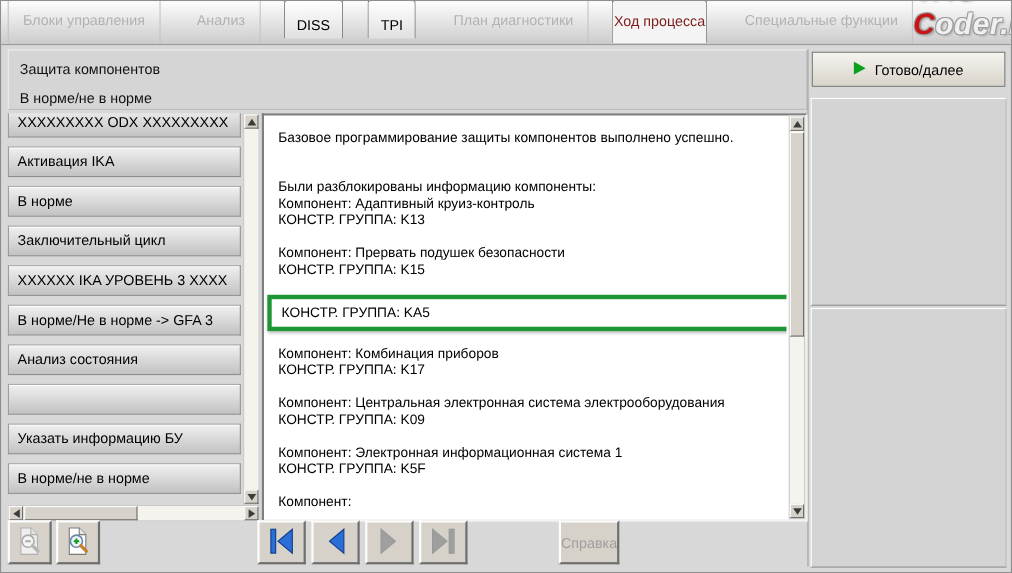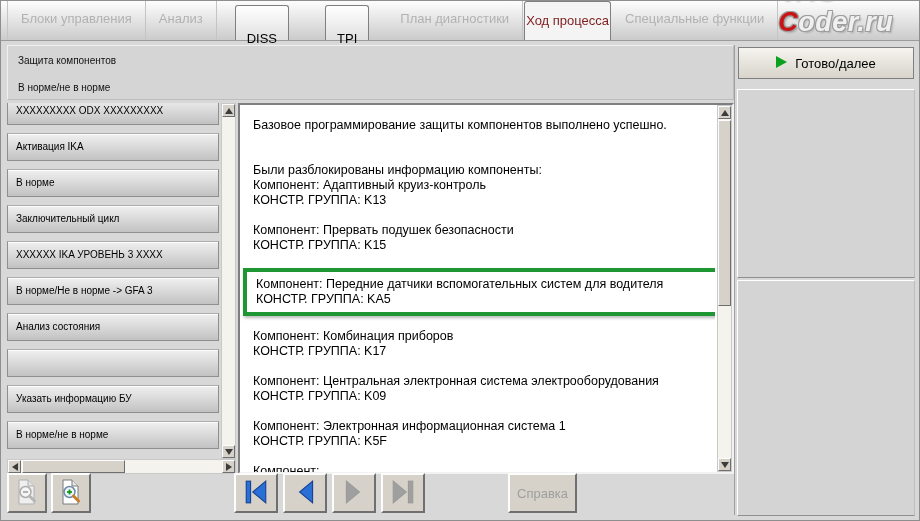--- a/index.html
+++ b/index.html
@@ -17,34 +17,34 @@
           background:linear-gradient(#fdfdfd,#cbcbcb);
           border-bottom:1px solid #9b9b9b;display:flex;align-items:flex-end;
           box-sizing:border-box;padding-left:6px;}
   .tab{font-size:13px;white-space:nowrap;box-sizing:border-box;}
   .tab.disabled{color:#b2b2b2;height:40px;line-height:38px;padding:0 13px;
                 border-right:1px solid #c4c4c4;}
   .tab.disabled:first-child{border-left:1px solid #c4c4c4;}
   .tab.enabled{color:#000;background:linear-gradient(#ffffff,#e0e0e0);
                border:1px solid #7f7f7f;border-bottom:none;
                border-radius:3px 3px 0 0;height:35px;line-height:34px;
-               padding:16px 11px;margin:0 18px;}
+               padding:5px 11px;margin:0 1px;}
   .tab.active{color:#7f1d1d;background:#f4f4f4;border:1px solid #7f7f7f;
               border-bottom:none;border-radius:3px 3px 0 0;height:39px;
               line-height:38px;padding:0 1px;margin:0 1px;}
   .logo{margin-left:auto;padding:0 10px 2px 0;font-size:27px;font-weight:bold;
         font-style:italic;color:#f0f0f0;letter-spacing:.5px;
         text-shadow:-1px -1px 0 #9d9d9d,1px -1px 0 #9d9d9d,
                     -1px 1px 0 #9d9d9d,1px 1px 0 #9d9d9d,2px 2px 2px rgba(0,0,0,.18);}
   .logo .red{color:var(--red);}
 
   
   .header-panel{position:absolute;left:6px;top:44px;width:727px;height:55px;
     background:#d5d5d5;border:1px solid #bdbdbd;border-top-color:#efefef;
-    border-left-color:#efefef;box-sizing:border-box;font-size:10px;color:#111;}
+    border-left-color:#efefef;box-sizing:border-box;font-size:13px;color:#111;}
   .header-title{position:absolute;left:10px;top:9px;}
   .header-sub{position:absolute;left:10px;top:36px;}
 
   
   .vsep{position:absolute;left:733px;top:44px;width:1px;height:470px;background:#9f9f9f;}
   .done-btn{position:absolute;left:737px;top:46px;width:176px;height:32px;
     background:linear-gradient(#f6f4ef,#d8d4cb);border:1px solid #7f7f7f;
     font-family:inherit;font-size:13px;color:#000;display:flex;align-items:center;
     justify-content:center;gap:8px;box-sizing:border-box;cursor:pointer;text-align:center;}
   .play-icon{color:var(--play);display:inline-block;}
@@ -52,21 +52,21 @@
     box-sizing:border-box;border:1px solid #c9c9c9;border-left-color:#ffffff;
     border-top-color:#ffffff;border-bottom-color:#8f8f8f;border-right-color:#bdbdbd;}
   .side-panel.p1{top:88px;height:189px;}
   .side-panel.p2{top:279px;height:236px;}
 
   
   .step-list{position:absolute;left:6px;top:102px;width:212px;height:356px;overflow:hidden;}
   .step-item{height:28px;line-height:26px;margin-bottom:8px;box-sizing:border-box;
     background:linear-gradient(#f0f0f0,#c2c2c2);border:1px solid #8f8f8f;
     border-top-color:#adadad;box-shadow:inset 0 1px 0 #fdfdfd;
-    padding:0 8px;font-size:10px;color:#000;white-space:nowrap;overflow:hidden;cursor:pointer;}
+    padding:0 8px;font-size:13px;color:#000;white-space:nowrap;overflow:hidden;cursor:pointer;}
   .step-item:first-child{margin-top:-6px;}
 
   
   .scroll-track{position:absolute;background:#f4f3ee;border:1px solid #c9c9c9;box-sizing:border-box;}
   .list-vscroll{left:220px;top:102px;width:15px;height:356px;}
   .list-hscroll{left:6px;top:458px;width:229px;height:15px;}
   .log-vscroll{left:716px;top:104px;width:15px;height:367px;}
   .sbtn{position:absolute;width:13px;height:13px;background:var(--face);
     border:1px solid;border-color:#fdfdfd #6f6f6f #6f6f6f #fdfdfd;box-sizing:border-box;
     display:flex;align-items:center;justify-content:center;cursor:pointer;}
@@ -96,30 +96,30 @@
 
   
   .tool-btn{position:absolute;top:472px;height:40px;background:var(--face);
     border:2px solid;border-color:#fdfdfd #6f6f6f #6f6f6f #fdfdfd;box-sizing:border-box;
     display:flex;align-items:center;justify-content:center;font-family:inherit;
     font-size:13px;color:#000;cursor:pointer;}
   .tool-btn.dis{cursor:default;color:#9f9f9f;}
   .btn-zoomout{left:6px;width:40px;} .btn-zoomin{left:50px;width:40px;}
   .btn-first{left:233px;width:44px;} .btn-prev{left:282px;width:44px;}
   .btn-next{left:331px;width:44px;} .btn-last{left:380px;width:44px;}
-  .btn-help{left:507px;width:69px;} .btn-abort{left:577px;width:150px;}
+  .btn-help{left:507px;width:55px;} .btn-abort{left:577px;width:150px;}
   .nav-blue{color:var(--blue);} .nav-gray{color:#bdbdbd;}
 </style>
 </head>
 <body>
 
 <div class="app">
 
   <div class="tabbar">
-    <div style="display:flex;align-items:flex-end;" id="tabs-wrap">
+    <div style="display:flex;gap:20px;" id="tabs-wrap">
         <div class="tab disabled">Блоки управления</div>
         <div class="tab disabled">Анализ</div>
         <div class="tab enabled">DISS</div>
         <div class="tab enabled">TPI</div>
         <div class="tab disabled">План диагностики</div>
         <div class="tab active">Ход процесса</div>
         <div class="tab disabled">Специальные функции</div>
       </div>
     <div class="logo"><span>VAG-</span><span class="red">C</span><span>oder.ru</span></div>
   </div>
@@ -179,21 +179,20 @@
         <div class="log-block">
           <div class="log-line">Были разблокированы информацию компоненты:</div>
           <div class="log-line">Компонент: Адаптивный круиз-контроль</div>
           <div class="log-line">КОНСТР. ГРУППА: K13</div>
         </div>
         <div class="log-block">
           <div class="log-line">Компонент: Прервать подушек безопасности</div>
           <div class="log-line">КОНСТР. ГРУППА: K15</div>
         </div>
         <div class="log-block highlight">
-          <div class="log-line">Компонент: Передние датчики вспомогательных систем для водителя</div>
           <div class="log-line">КОНСТР. ГРУППА: KA5</div>
         </div>
         <div class="log-block">
           <div class="log-line">Компонент: Комбинация приборов</div>
           <div class="log-line">КОНСТР. ГРУППА: K17</div>
         </div>
         <div class="log-block">
           <div class="log-line">Компонент: Центральная электронная система электрооборудования</div>
           <div class="log-line">КОНСТР. ГРУППА: K09</div>
         </div>

